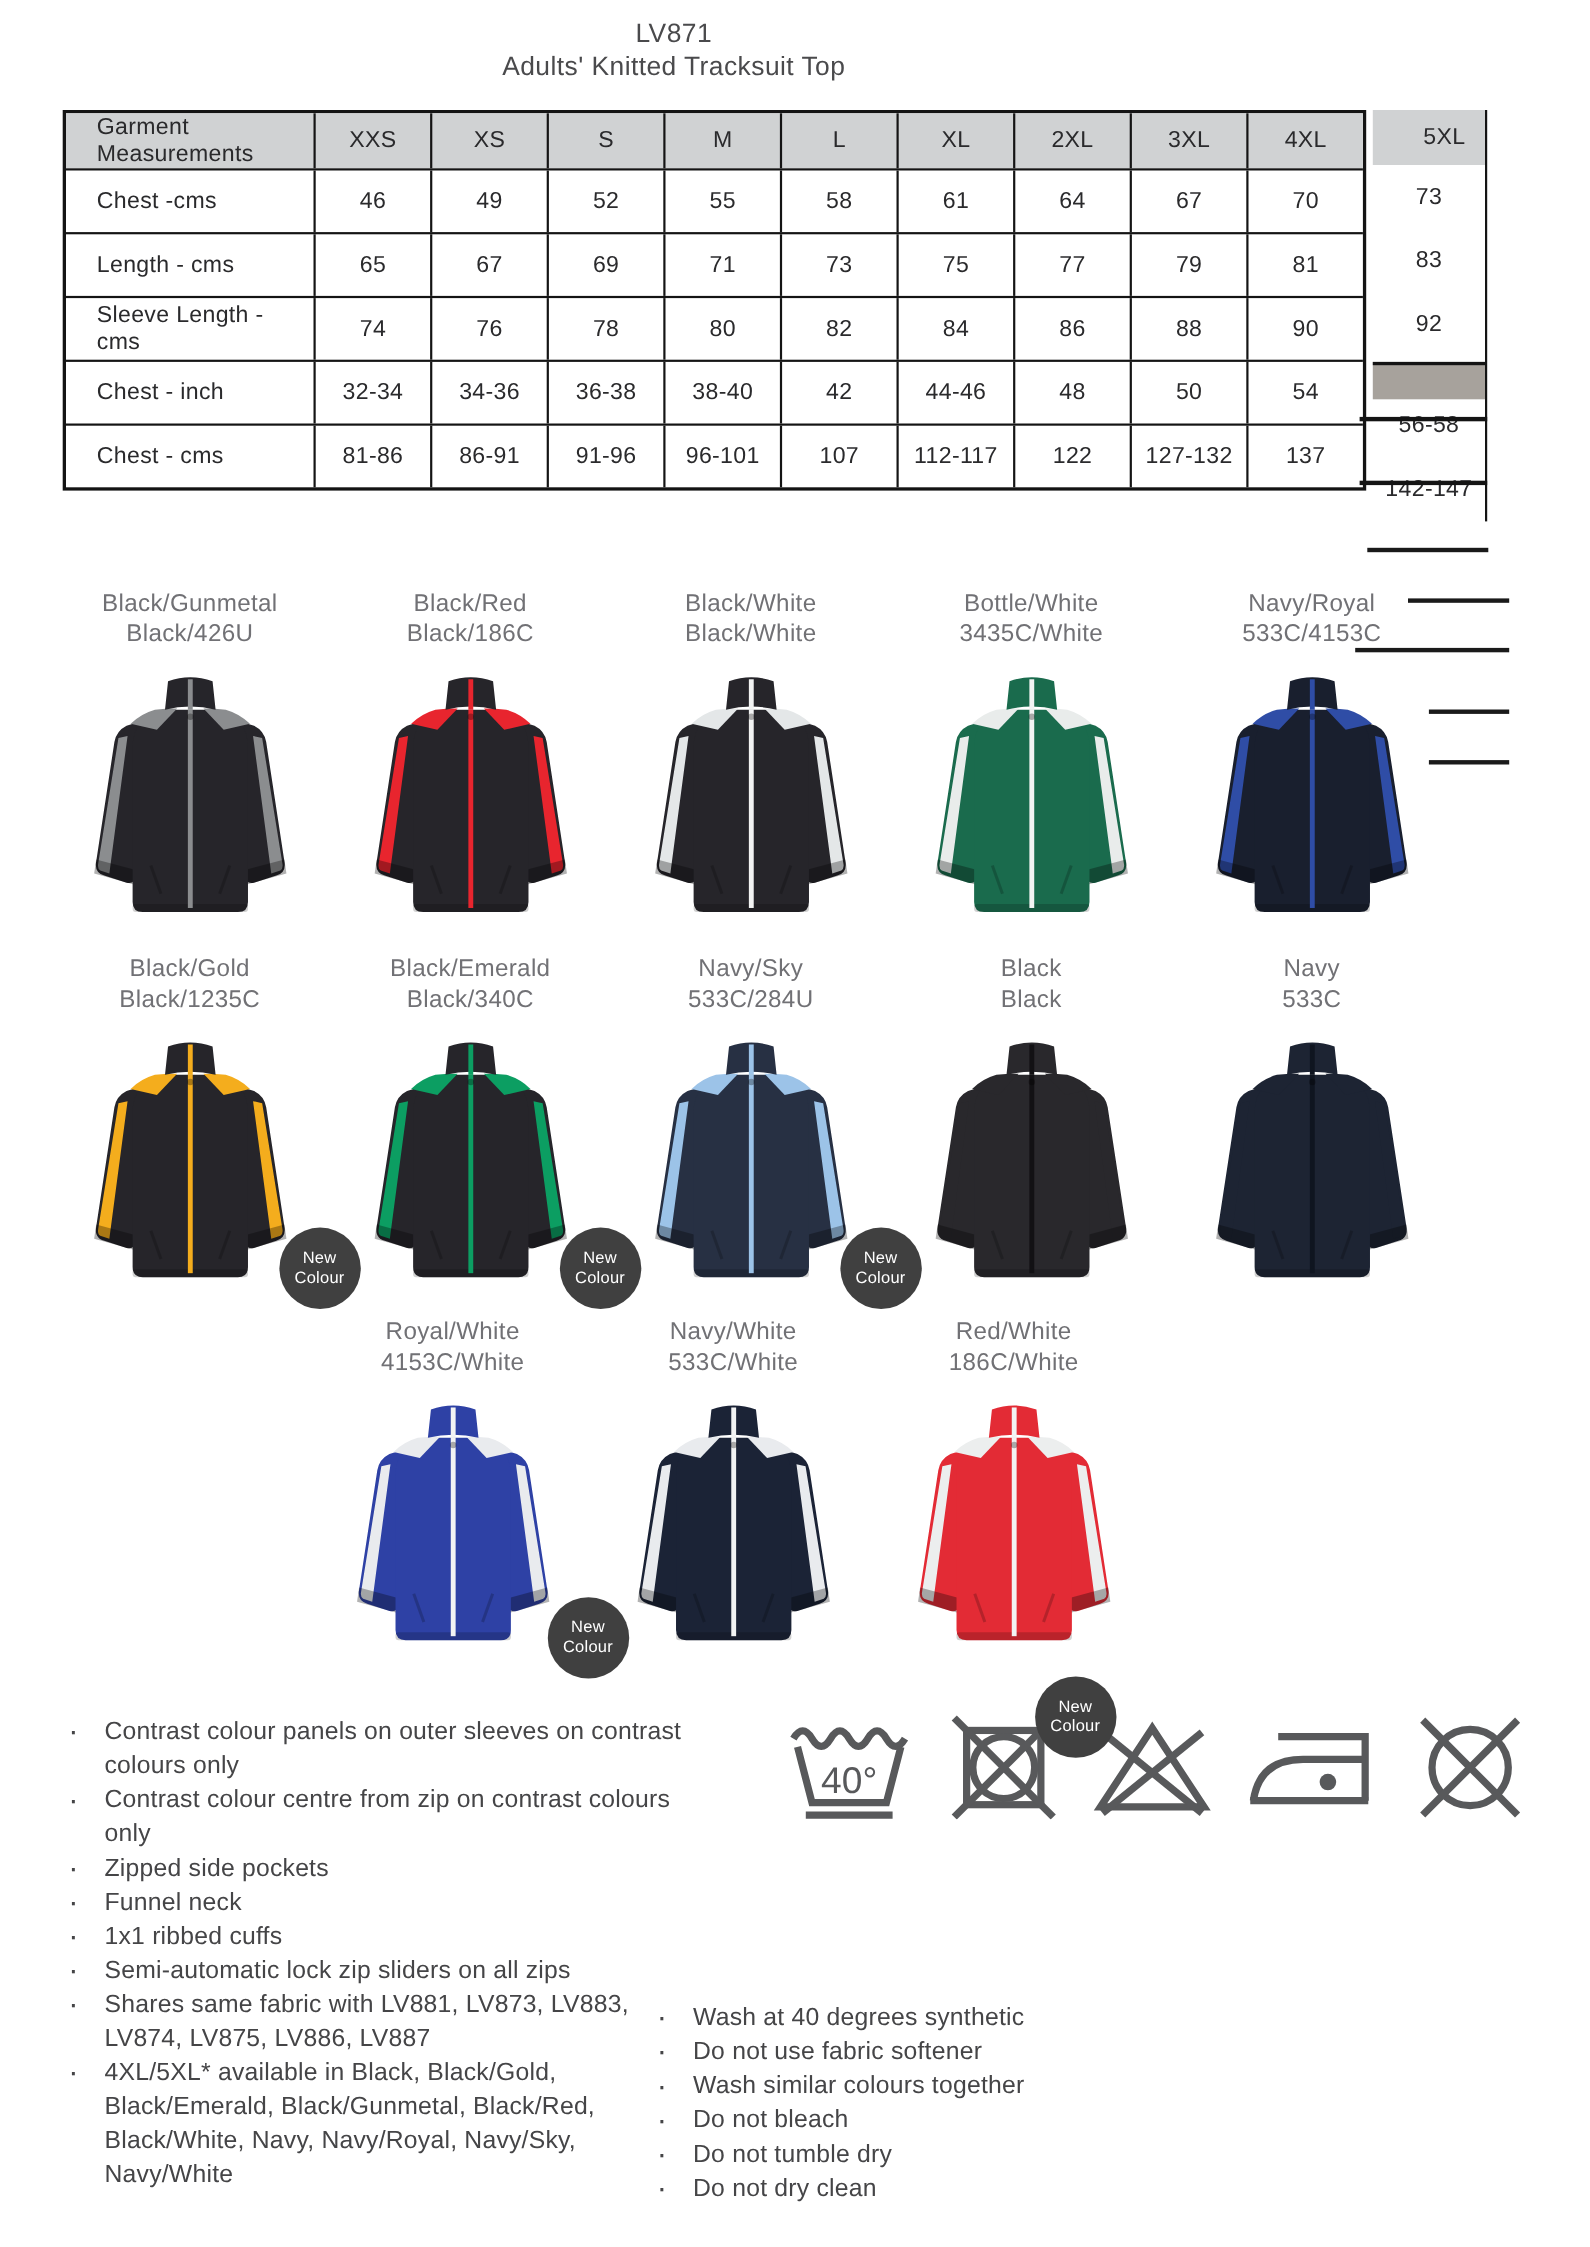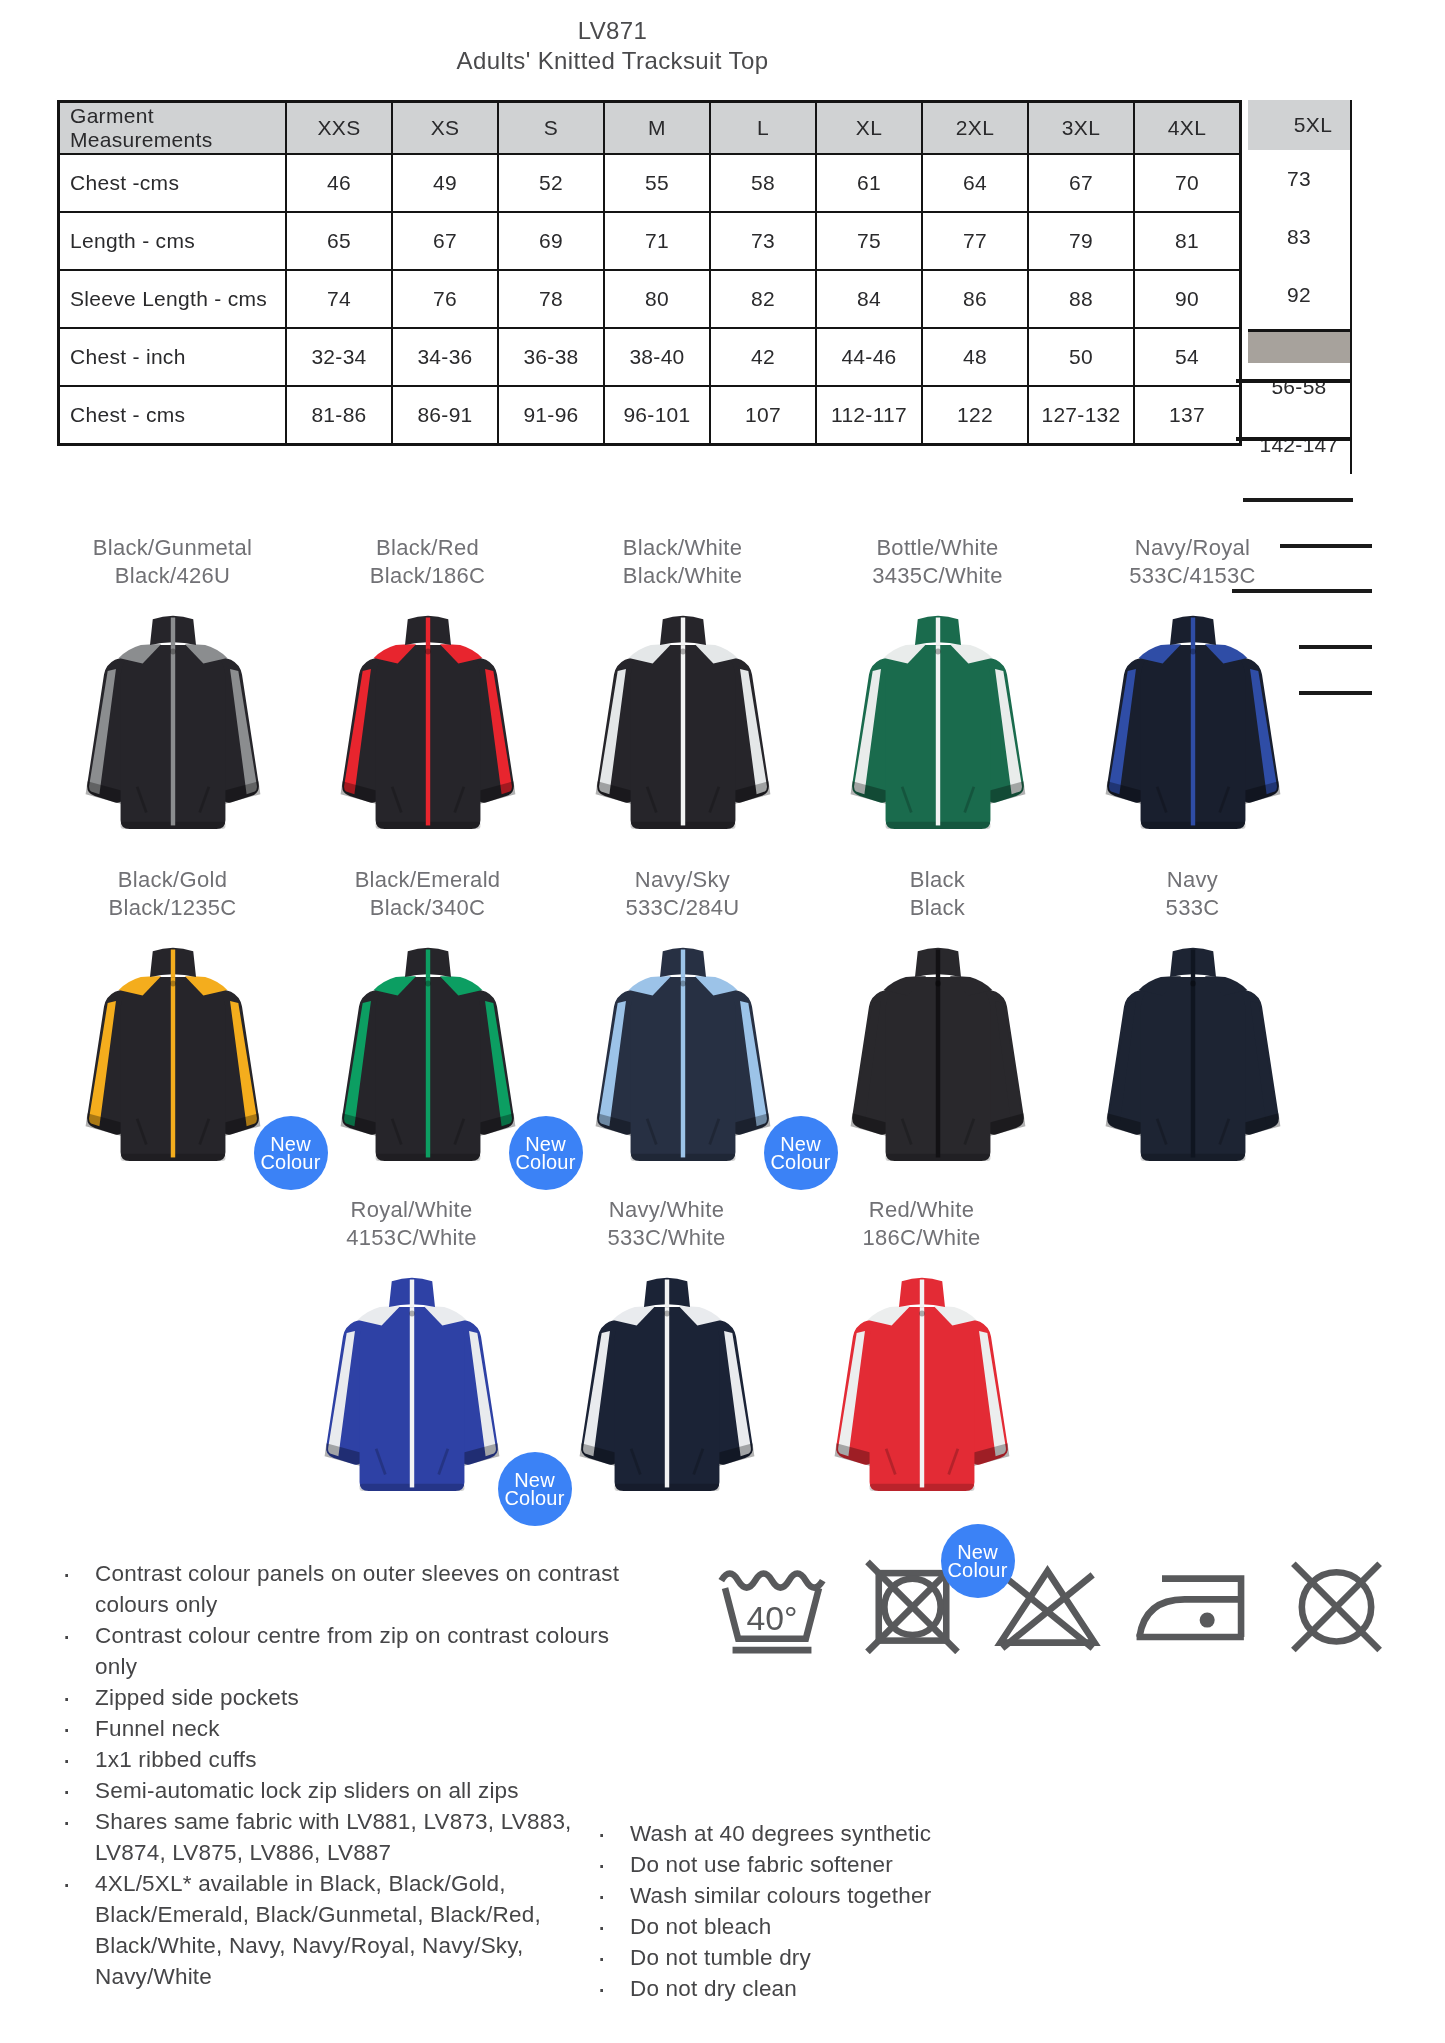--- a/index.html
+++ b/index.html
@@ -11,21 +11,21 @@
               font-size:24px;line-height:30px;color:#4a4a4c;letter-spacing:.4px;}
 
   
   .size-table{position:absolute;left:57px;top:100px;width:1185px;border:3px solid #141414;box-sizing:border-box;}
   .st-row{display:grid;grid-template-columns:225px repeat(9,1fr);height:58px;box-sizing:border-box;}
   .st-row + .st-row{border-top:2.5px solid #141414;}
   .st-row.header{height:50px;background:#d0d2d3;}
   .st-row.fit-row{height:34px;background:#a7a29c;border-top:3px solid #141414;border-bottom:3px solid #141414;}
   .st-row .cell{display:flex;align-items:center;justify-content:center;border-left:2px solid #141414;
                 font-size:21px;color:#2a2a2c;letter-spacing:.3px;box-sizing:border-box;}
-  .st-row .cell.label{justify-content:flex-start;padding-left:10px;border-left:none;}
+  .st-row .cell.label{justify-content:flex-start;padding-left:28px;border-left:none;}
 
   
   .fivexl{position:absolute;left:1248px;top:100px;width:104px;border-right:2.5px solid #141414;box-sizing:border-box;}
   .fx-cell{position:relative;height:58px;display:flex;align-items:center;justify-content:center;
            font-size:21px;color:#2a2a2c;letter-spacing:.3px;box-sizing:border-box;}
   .fx-cell.fx-header{height:50px;background:#d0d2d3;padding-left:28px;}
   .fx-cell.fx-fit{height:34px;background:#a7a29c;transform:translateY(5px);border-top:3px solid #141414;}
   .fx-cell.strike::after{content:'';position:absolute;left:-12px;right:-2px;top:21px;height:3.5px;background:#141414;}
 
   
@@ -39,22 +39,22 @@
   
   .colour-row{position:absolute;display:flex;z-index:2;}
   #crow0{left:45px;top:534px;}
   #crow1{left:45px;top:866px;}
   #crow2{left:284px;top:1196px;}
   .colour-cell{width:255px;display:flex;flex-direction:column;align-items:center;}
   .c-label{height:58px;text-align:center;font-size:22px;line-height:28px;color:#717175;letter-spacing:.3px;}
   .jacket-box{position:relative;width:230px;height:262px;margin-top:4px;}
   .jacket-box svg{width:230px;height:262px;display:block;}
   .badge{position:absolute;right:-40px;bottom:0;width:74px;height:74px;border-radius:50%;
-         background:#3b82f6;color:#fff;display:flex;flex-direction:column;align-items:center;
-         justify-content:center;font-size:20px;line-height:18px;z-index:3;letter-spacing:.2px;}
+         background:#404040;color:#fff;display:flex;flex-direction:column;align-items:center;
+         justify-content:center;font-size:15px;line-height:18px;z-index:3;letter-spacing:.2px;}
   #crow2 .colour-cell:nth-child(1) .badge{right:-45px;bottom:-6px;}
   #crow2 .colour-cell:nth-child(3) .badge{right:22px;bottom:-78px;}
 
   
   ul.bullets{list-style:none;margin:0;padding:0;font-size:22.5px;line-height:31px;color:#454547;letter-spacing:.2px;}
   ul.bullets li{position:relative;margin:0;}
   ul.bullets li::before{content:'\00B7';position:absolute;left:-33px;top:0;font-size:28px;color:#454547;}
   #features-list{position:absolute;left:95px;top:1558px;width:545px;}
   #care-list{position:absolute;left:630px;top:1818px;width:520px;}
 

